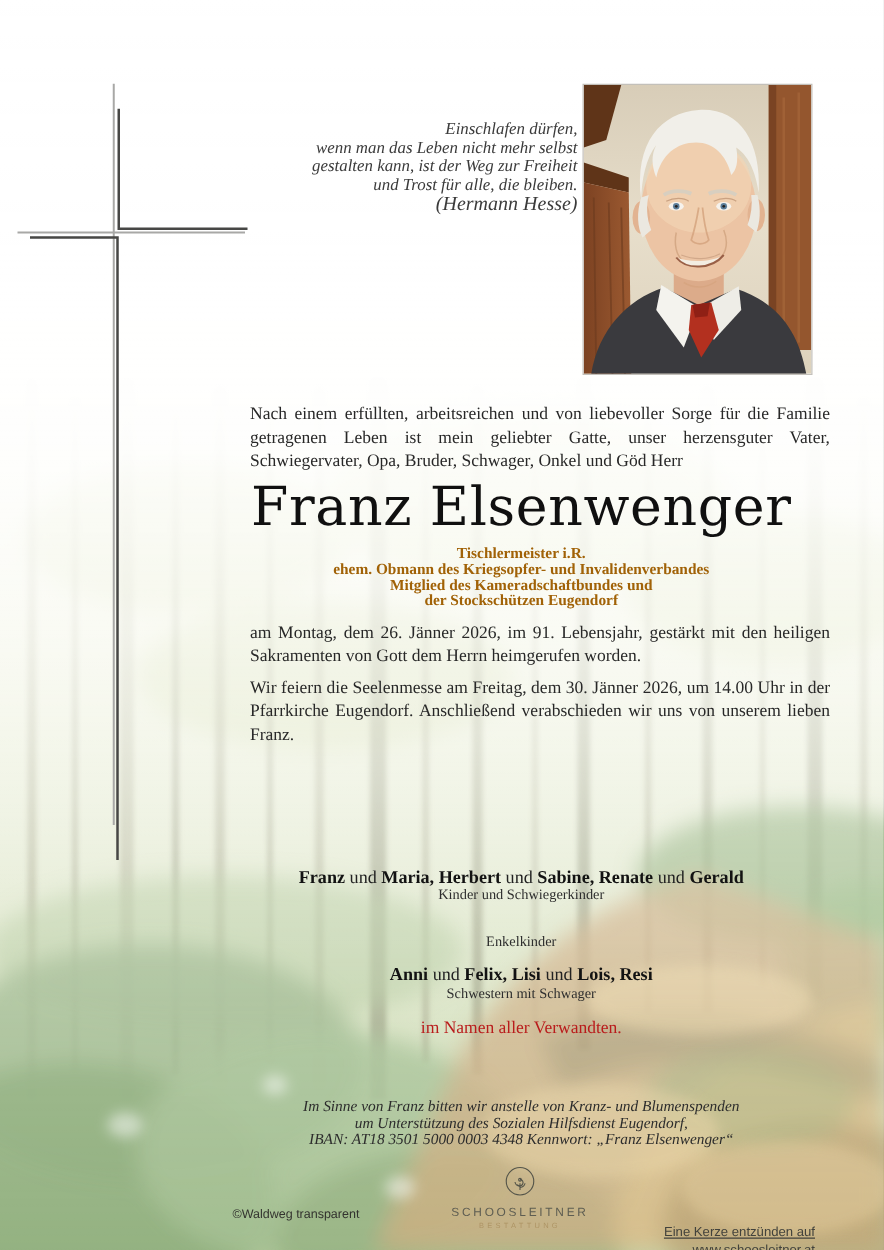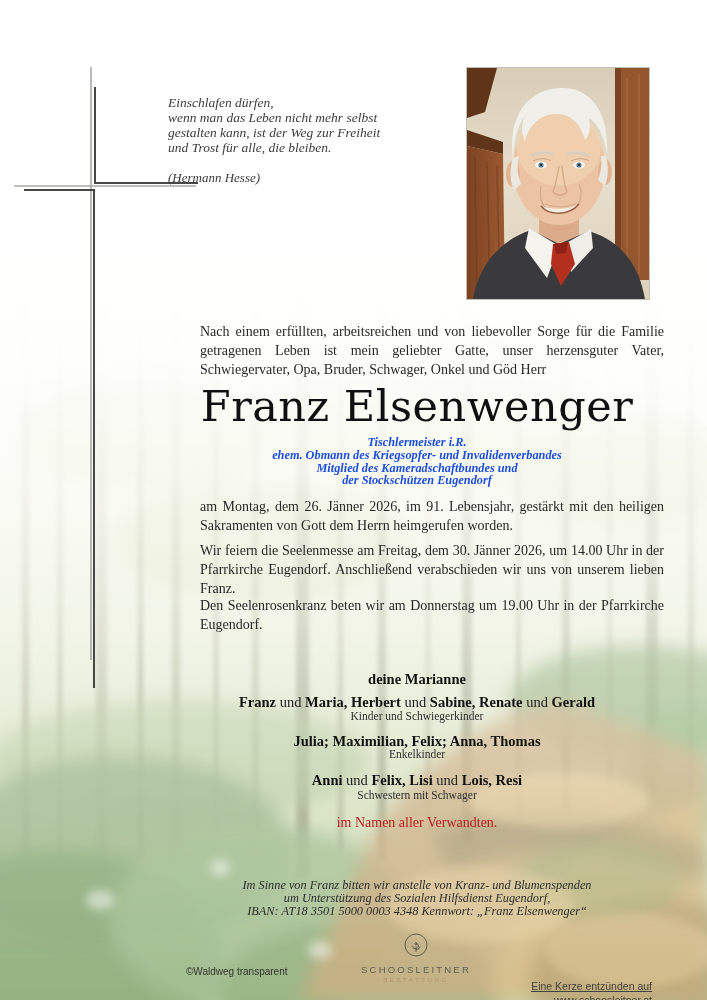--- a/index.html
+++ b/index.html
@@ -2,27 +2,27 @@
 <html><head>
 <meta charset="utf-8">
 <style>
   html,body{margin:0;padding:0;background:#888;}
   .page{position:relative;width:707px;height:1000px;margin:0 auto;overflow:hidden;background:#fff;
         font-family:"Liberation Serif",serif;color:#262626;}
   .bg,.cross-svg{position:absolute;left:0;top:0;pointer-events:none;}
   .col{position:absolute;left:182px;width:470px;text-align:center;}
   .just{position:absolute;left:200px;width:464px;text-align:justify;margin:0;}
   .body-txt{font-size:14px;line-height:19px;color:#282828;}
-  .quote{position:absolute;left:168px;top:95px;width:294px;text-align:left;
+  .quote{position:absolute;left:168px;top:95px;width:294px;text-align:right;
          font-style:italic;font-size:13.5px;line-height:15px;color:#3b3b3b;}
-  .quote-attr{font-size:13px;margin-top:15px;}
+  .quote-attr{font-size:16px;margin-top:1px;}
   .photo{position:absolute;left:466px;top:67px;width:182px;height:231px;border:1px solid #c3c0ba;box-sizing:content-box;}
   .name{font-family:"DejaVu Serif",serif;font-weight:400;font-size:43px;line-height:46px;
         color:#101010;letter-spacing:.5px;margin:0;}
-  .titles{font-weight:700;font-size:12.3px;line-height:12.8px;color:#1d4ed8;font-style:italic;}
+  .titles{font-weight:700;font-size:12.3px;line-height:12.8px;color:#a16207;}
   .fam-b{font-size:14.5px;line-height:16px;font-weight:700;color:#121212;}
   .fam-mixed{font-size:14.5px;line-height:16px;color:#222;}
   .fam-mixed span{font-weight:400;}
   .fam-mixed span.b{font-weight:700;color:#121212;}
   .fam-label{font-size:11.5px;line-height:13px;color:#2e2e2e;}
   .fam-head{font-size:14px;font-weight:700;color:#121212;}
   .closing{font-size:14px;color:#b91c1c;}
   .ital{font-style:italic;font-size:12.3px;line-height:12.9px;color:#2c2c2c;}
   .footer-credit{position:absolute;left:186px;top:966px;font-family:"Liberation Sans",sans-serif;
                  font-size:10px;color:#33332f;}
@@ -224,26 +224,23 @@
   <h1 class="col name" style="top:383px">Franz Elsenwenger</h1>
   <div class="col titles" style="top:436px">
     <div>Tischlermeister i.R.</div>
     <div>ehem. Obmann des Kriegsopfer- und Invalidenverbandes</div>
     <div>Mitglied des Kameradschaftbundes und</div>
     <div>der Stockschützen Eugendorf</div>
   </div>
 
   <p class="just body-txt" style="top:497px">am Montag, dem 26. Jänner 2026, im 91. Lebensjahr, gestärkt mit den heiligen Sakramenten von Gott dem Herrn heimgerufen worden.</p>
   <p class="just body-txt" style="top:541px">Wir feiern die Seelenmesse am Freitag, dem 30. Jänner 2026, um 14.00 Uhr in der Pfarrkirche Eugendorf. Anschließend verabschieden wir uns von unserem lieben Franz.</p>
-  <p class="just body-txt" style="top:596px">Den Seelenrosenkranz beten wir am Donnerstag um 19.00 Uhr in der Pfarrkirche Eugendorf.</p>
-
-  <div class="col fam-b" style="top:671px">deine Marianne</div>
+
   <div class="col fam-label" style="top:710px">Kinder und Schwiegerkinder</div>
   <div class="col fam-mixed" style="top:694px"><span class="b">Franz </span><span>und </span><span class="b">Maria, Herbert </span><span>und </span><span class="b">Sabine, Renate </span><span>und </span><span class="b">Gerald</span></div>
-  <div class="col fam-b" style="top:733px">Julia; Maximilian, Felix; Anna, Thomas</div>
   <div class="col fam-label" style="top:748px">Enkelkinder</div>
   <div class="col fam-mixed" style="top:772px"><span class="b">Anni </span><span>und </span><span class="b">Felix, Lisi </span><span>und </span><span class="b">Lois, Resi</span></div>
   <div class="col fam-label" style="top:789px">Schwestern mit Schwager</div>
   <div class="col closing" style="top:815px">im Namen aller Verwandten.</div>
 
   <div class="col ital" style="top:879px">
     <div>Im Sinne von Franz bitten wir anstelle von Kranz- und Blumenspenden</div>
     <div>um Unterstützung des Sozialen Hilfsdienst Eugendorf,</div>
     <div>IBAN: AT18 3501 5000 0003 4348 Kennwort: „Franz Elsenwenger“</div>
   </div>

